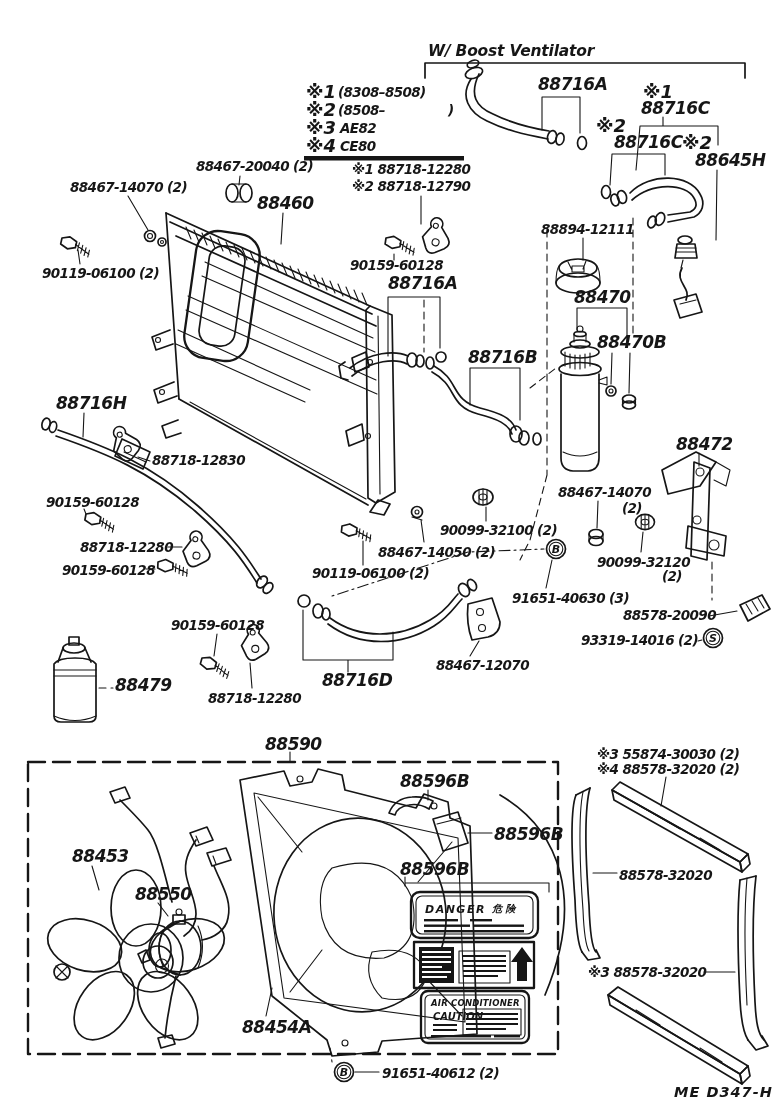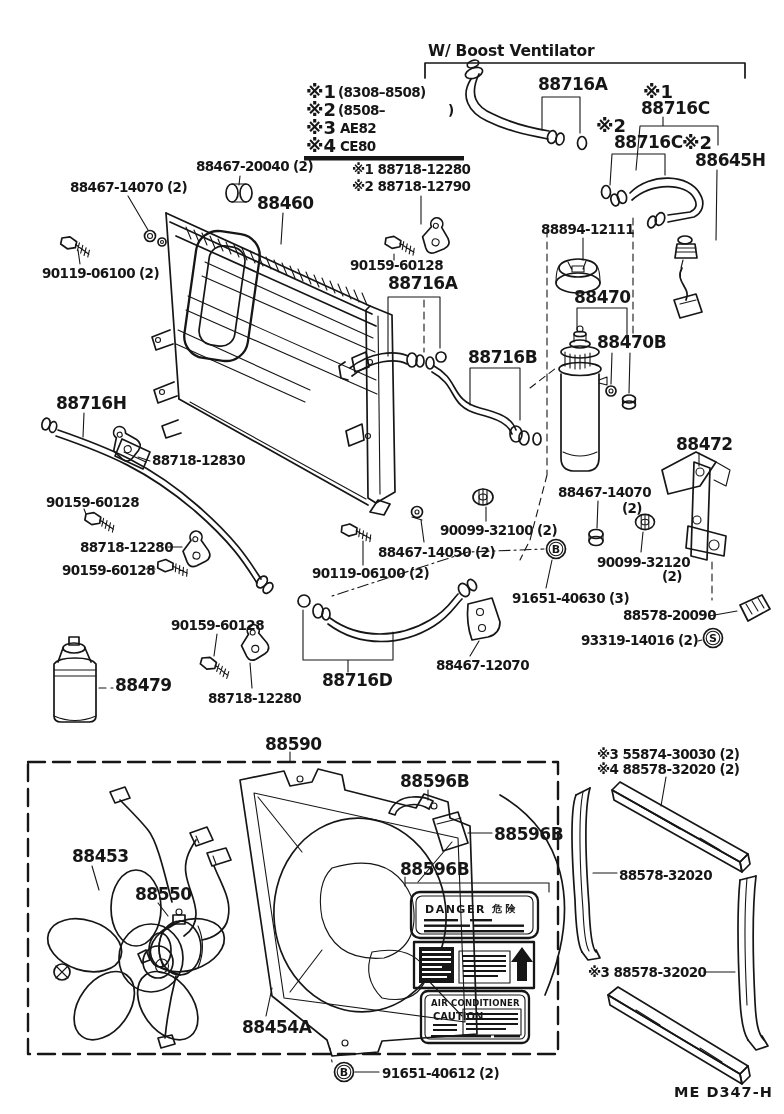--- a/index.html
+++ b/index.html
@@ -1,16 +1,16 @@
 <!DOCTYPE html>
 <html><head>
 <meta charset="utf-8">
 <style>
   html,body{margin:0;padding:0;background:#ffffff;}
-  #stage{position:relative;width:784px;height:1114px;background:#ffffff;overflow:hidden;}
+  #stage{position:relative;width:784px;height:1114px;background:#ffffff;overflow:hidden;font-style:italic;}
   svg{position:absolute;left:0;top:0;}
   svg text{font-family:"DejaVu Sans","Liberation Sans",sans-serif;font-weight:bold;fill:#161616;}
   .tp{font-size:13.5px;letter-spacing:-0.6px;}
   .tM{font-size:17px;letter-spacing:-0.5px;}
   .tH{font-size:15.5px;letter-spacing:-0.2px;}
   .tMark{font-size:18px;}
   .tft{font-size:14.5px;letter-spacing:1px;}
   .tiny{font-size:11px;letter-spacing:1.5px;}
   .tiny2{font-size:10px;}
   .micro{font-size:8.5px;letter-spacing:0.2px;}

